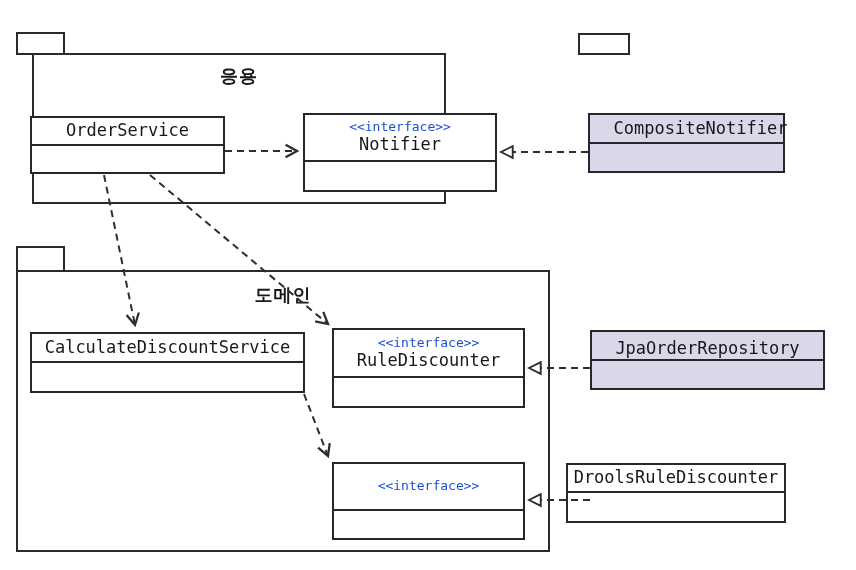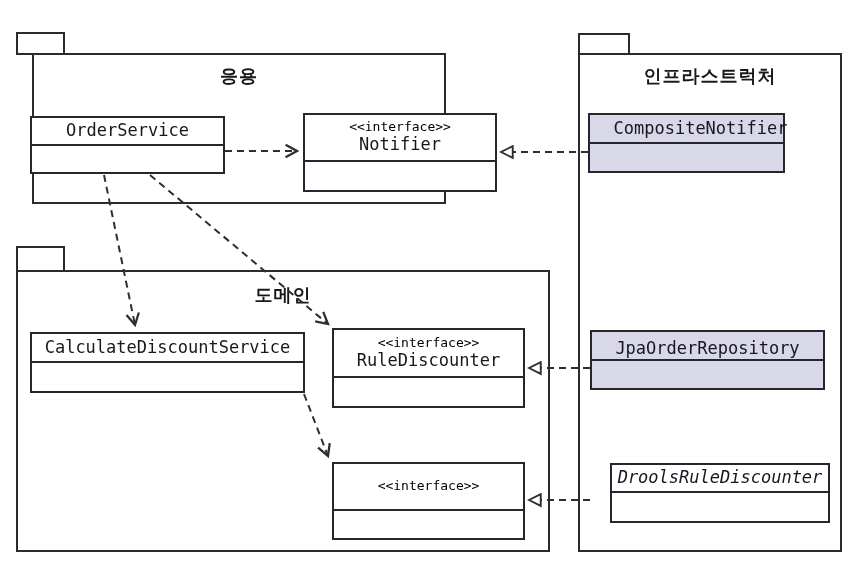--- a/index.html
+++ b/index.html
@@ -26,44 +26,41 @@
     position:absolute;box-sizing:border-box;display:flex;flex-direction:column;
     border:2px solid #26262e;background:#ffffff;z-index:3;
   }
   .cls.infra-fill{background:#d8d8e8;}
   .cls .t{
     box-sizing:border-box;border-bottom:2px solid #26262e;
     display:flex;flex-direction:column;align-items:center;justify-content:center;
     font-family:"DejaVu Sans Mono",monospace;line-height:1.15;
   }
   .cls .t .name{font-size:17px;color:#17171c;}
-  .cls .t .stereo{font-size:13px;color:#000000;}
+  .cls .t .stereo{font-size:13px;color:#1d4ed8;}
   .cls .b{flex:1;}
   
   .rel-layer{position:absolute;left:0;top:0;z-index:5;pointer-events:none;}
 </style>
 </head>
 <body>
 
 <div class="canvas">
 
   <div class="pkg-tab" style="left:16px;top:32px;width:49px;height:23px;"></div>
   <div class="pkg-body" style="left:32px;top:53px;width:414px;height:151px;">
     <div class="pkg-label" style="top:9px;">응용</div>
   </div>
 
   <div class="pkg-tab" style="left:16px;top:246px;width:49px;height:26px;"></div>
   <div class="pkg-body" style="left:16px;top:270px;width:534px;height:282px;">
     <div class="pkg-label" style="top:11px;">도메인</div>
   </div>
 
   <div class="pkg-tab" style="left:578px;top:33px;width:52px;height:22px;"></div>
-  <div class="pkg-body" style="left:578px;top:53px;width:264px;height:499px;">
-    <div class="pkg-label" style="top:9px;">인프라스트럭처</div>
-  </div>
 
   <div class="cls" style="left:30px;top:116px;width:195px;height:58px;text-align:right;">
     <div class="t" style="height:28px;">
       <span class="name">OrderService</span>
     </div>
     <div class="b"></div>
   </div>
 
   <div class="cls" style="left:303px;top:113px;width:194px;height:79px;">
     <div class="t" style="height:47px;">
@@ -102,21 +99,21 @@
     <div class="b"></div>
   </div>
 
   <div class="cls infra-fill" style="left:590px;top:330px;width:235px;height:60px;">
     <div class="t" style="height:29px;justify-content:flex-end;">
       <span class="name">JpaOrderRepository</span>
     </div>
     <div class="b"></div>
   </div>
 
-  <div class="cls" style="left:610px;top:463px;width:220px;height:60px;font-style:italic;">
+  <div class="cls" style="left:566px;top:463px;width:220px;height:60px;">
     <div class="t" style="height:28px;">
       <span class="name">DroolsRuleDiscounter</span>
     </div>
     <div class="b"></div>
   </div>
 
   <svg class="rel-layer" width="856" height="570" viewBox="0 0 856 570">
     <defs>
       <marker id="dep" markerUnits="userSpaceOnUse" markerWidth="16" markerHeight="16" viewBox="0 0 14 14" refX="12" refY="7" orient="auto">
         <path d="M2,1.5 L12,7 L2,12.5" fill="none" stroke="#2e2e2e" stroke-width="2"></path>

